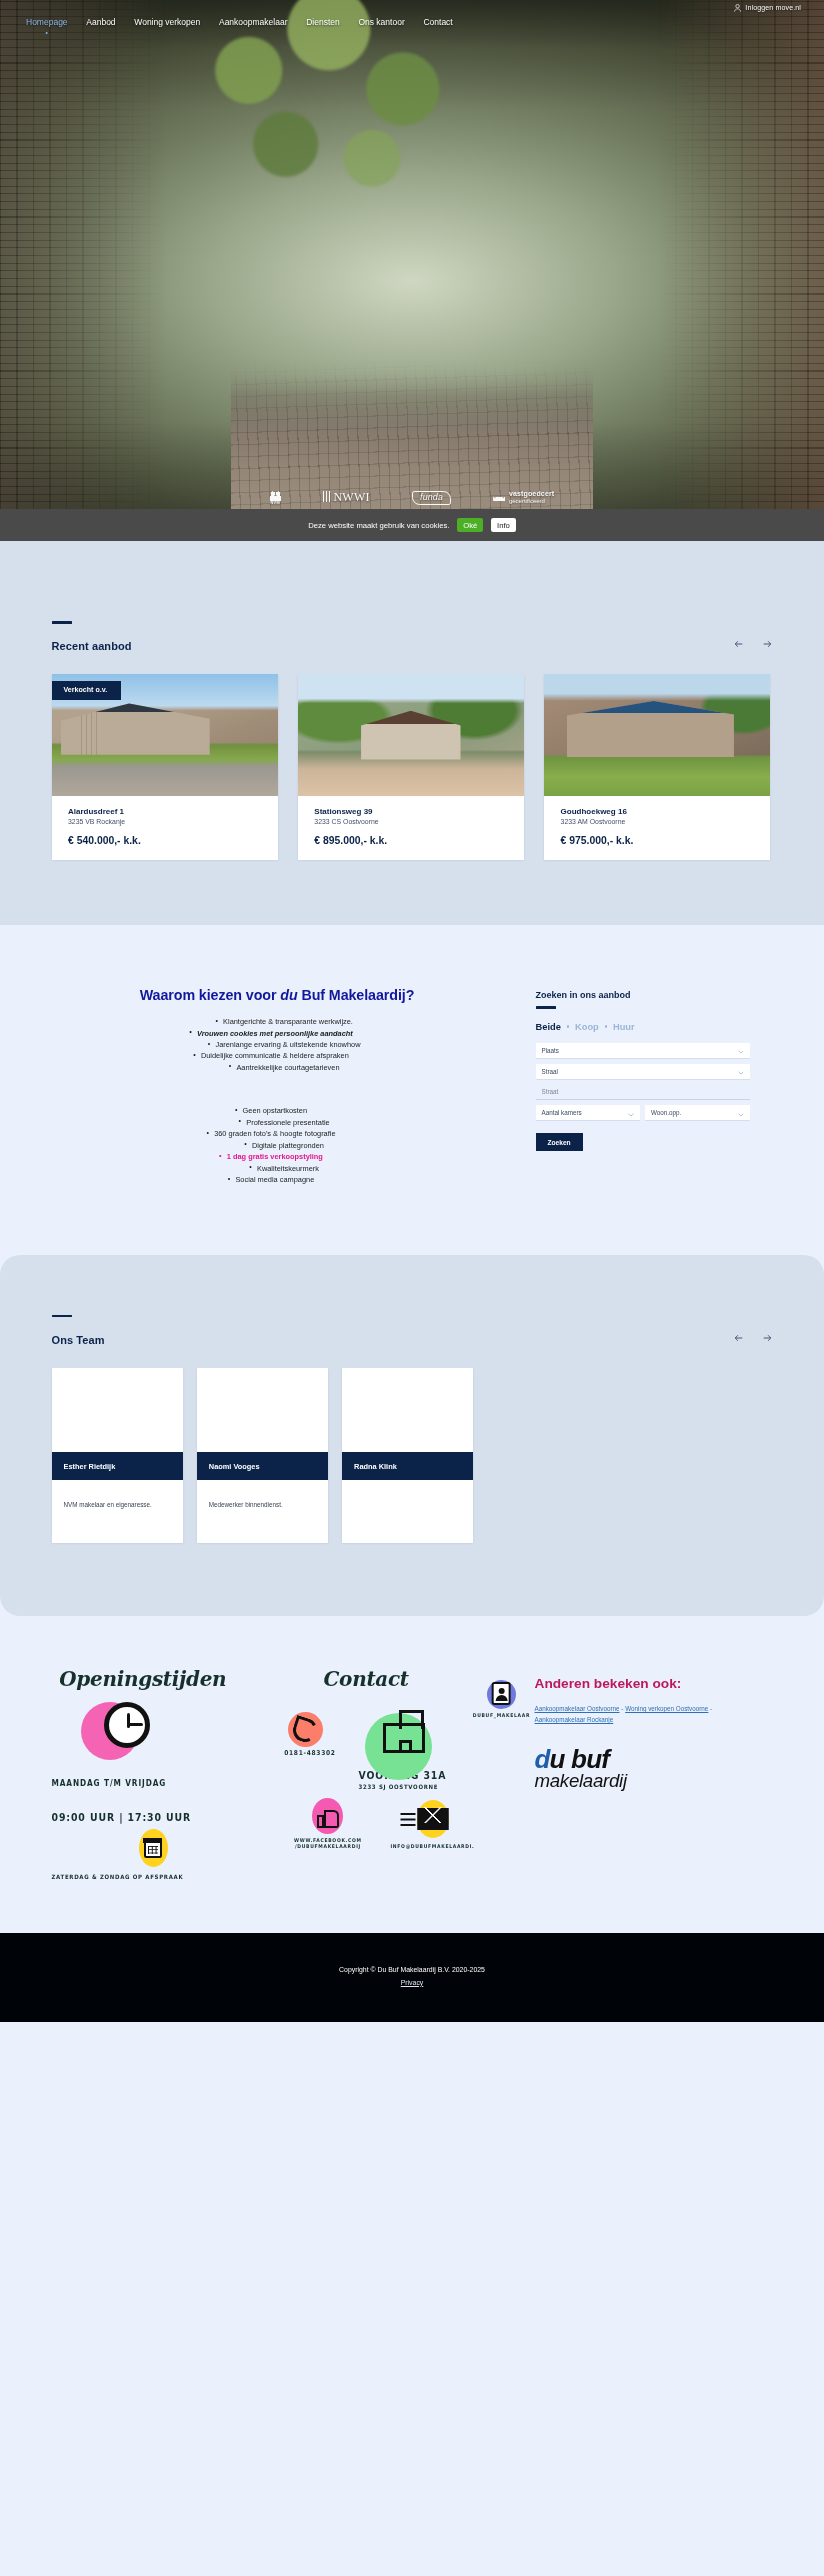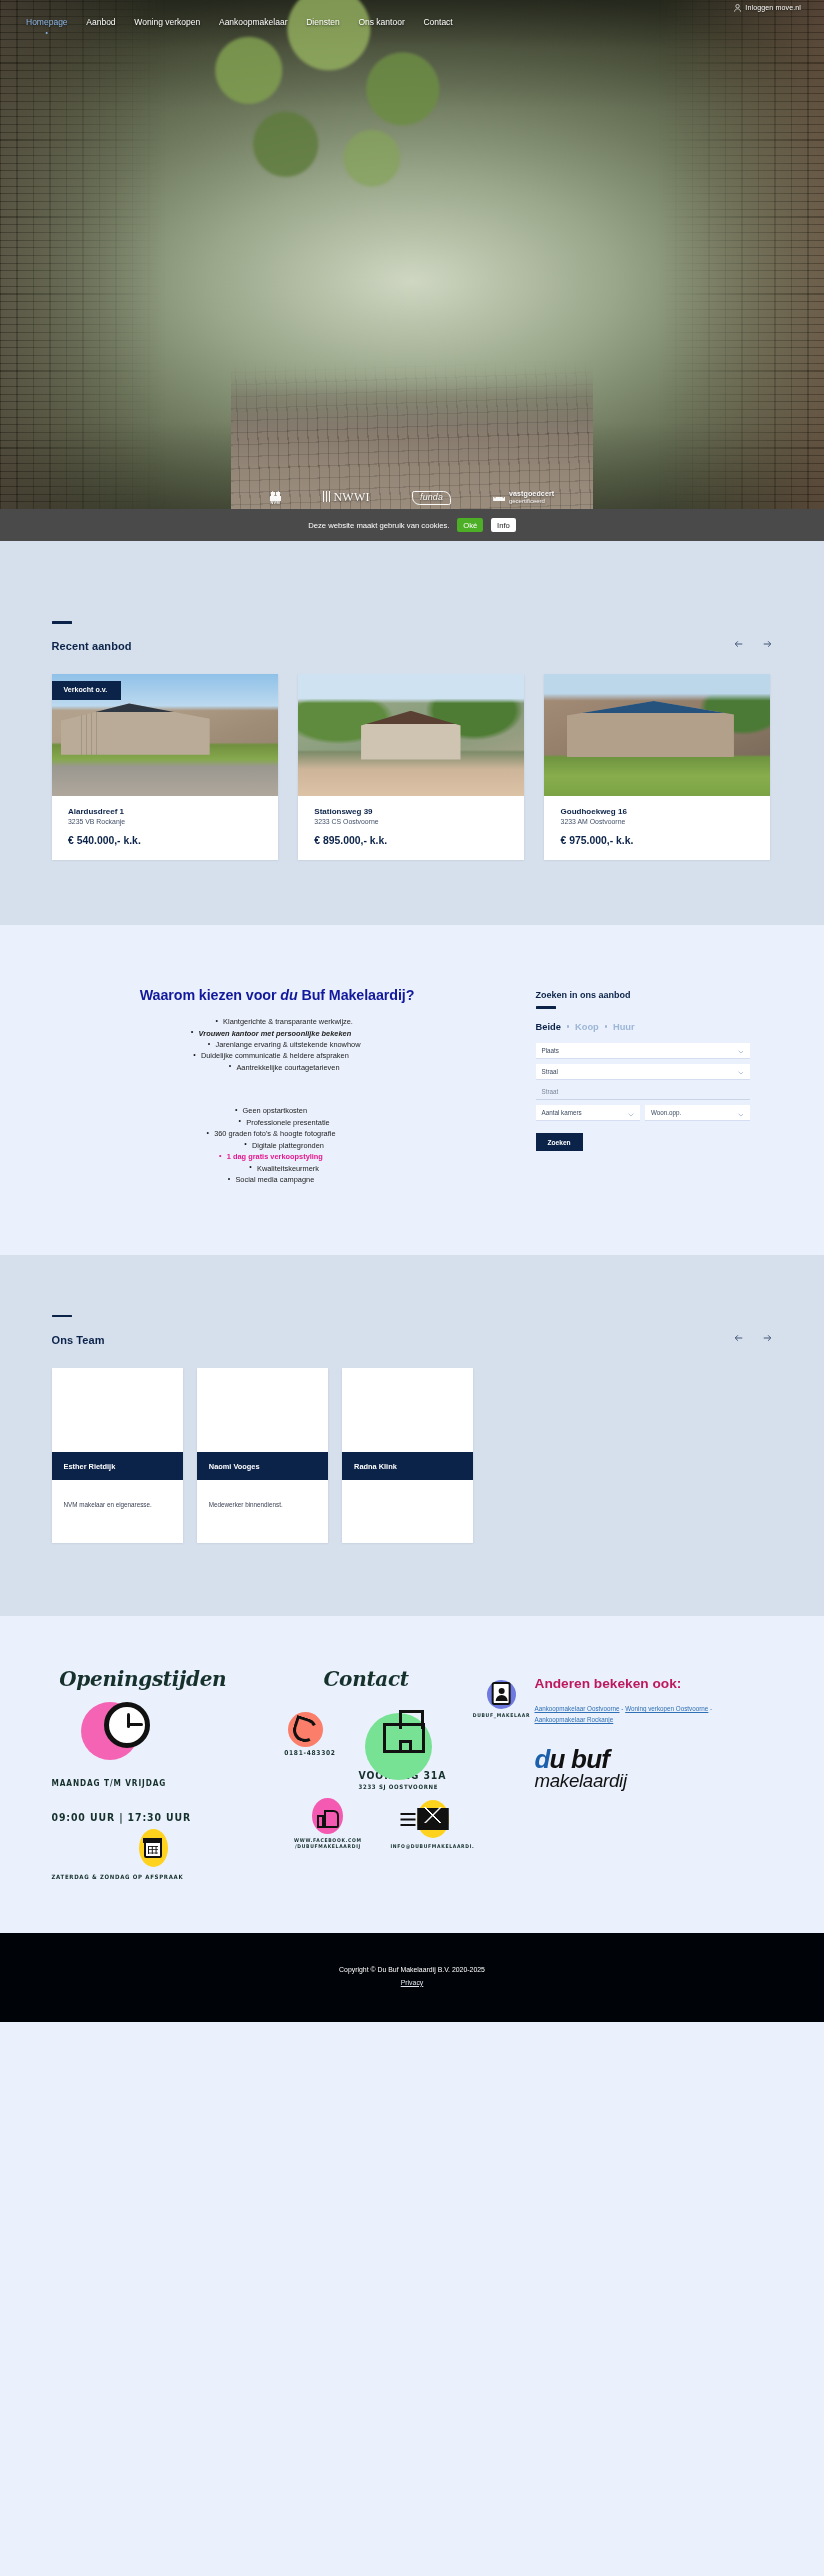--- a/index.html
+++ b/index.html
@@ -258,21 +258,21 @@
   .field.plain { background: transparent; color: #7a879c; height: 15.4px; border-bottom: 0.5px solid #c8d4e8; }
   .chev { width: 6px; height: 3.8px; color: #9fb2cc; }
   .field-row { display: flex; gap: 5px; }
   .field-row .field { flex: 1; }
   .zoekbtn {
     margin-top: 7.1px; background: #0b2349; color: #fff; border: none;
     font-size: 6.6px; font-weight: 700; padding: 5.5px 12px; cursor: pointer;
   }
 
   
-  .team { padding: 60px 0 73px; }
+  .team { padding: 60px 0 73px; border-radius: 20px; }
   .team .sec-head { margin-bottom: 22px; }
   .tcards { display: flex; gap: 14.3px; }
   .tcard { width: 131px; background: #fff; box-shadow: 0 0.5px 2.2px rgba(10,30,60,.10); cursor: pointer; }
   .tcard .tphoto { height: 84px; background: #fff; }
   .tcard .tname {
     background: #0b2349; color: #fff; font-size: 7.4px; font-weight: 700;
     padding: 10px 12px 9.3px;
   }
   .tcard .trole { padding: 20px 12px 33px; font-size: 6.3px; color: #3a4254; line-height: 1.5; }
 
@@ -469,21 +469,21 @@
     </div>
   </section>
 
   <section class="section sec-light waarom">
     <div class="wrap row">
       <div class="left">
         <h2><span>Waarom kiezen voor </span><em>du</em><span> Buf Makelaardij?</span></h2>
 
         <ul id="usp-list">
             <div class="li-row"><li class="">Klantgerichte &amp; transparante werkwijze.</li></div>
-            <div class="li-row"><li class="bi">Vrouwen kantoor met persoonlijke bekeken</li></div>
+            <div class="li-row"><li class="bi">Vrouwen cookies met persoonlijke aandacht</li></div>
             <div class="li-row"><li class="">Jarenlange ervaring &amp; uitstekende knowhow</li></div>
             <div class="li-row"><li class="">Duidelijke communicatie &amp; heldere afspraken</li></div>
             <div class="li-row"><li class="">Aantrekkelijke courtagetarieven</li></div>
             <div class="li-row"><li class="b">Geen opstartkosten</li></div>
             <div class="li-row"><li class="">Professionele presentatie</li></div>
             <div class="li-row"><li class="">360 graden foto's &amp; hoogte fotografie</li></div>
             <div class="li-row"><li class="">Digitale plattegronden</li></div>
             <div class="li-row"><li class="pink">1 dag gratis verkoopstyling</li></div>
             <div class="li-row"><li class="">Kwaliteitskeurmerk</li></div>
             <div class="li-row"><li class="">Social media campagne</li></div>

